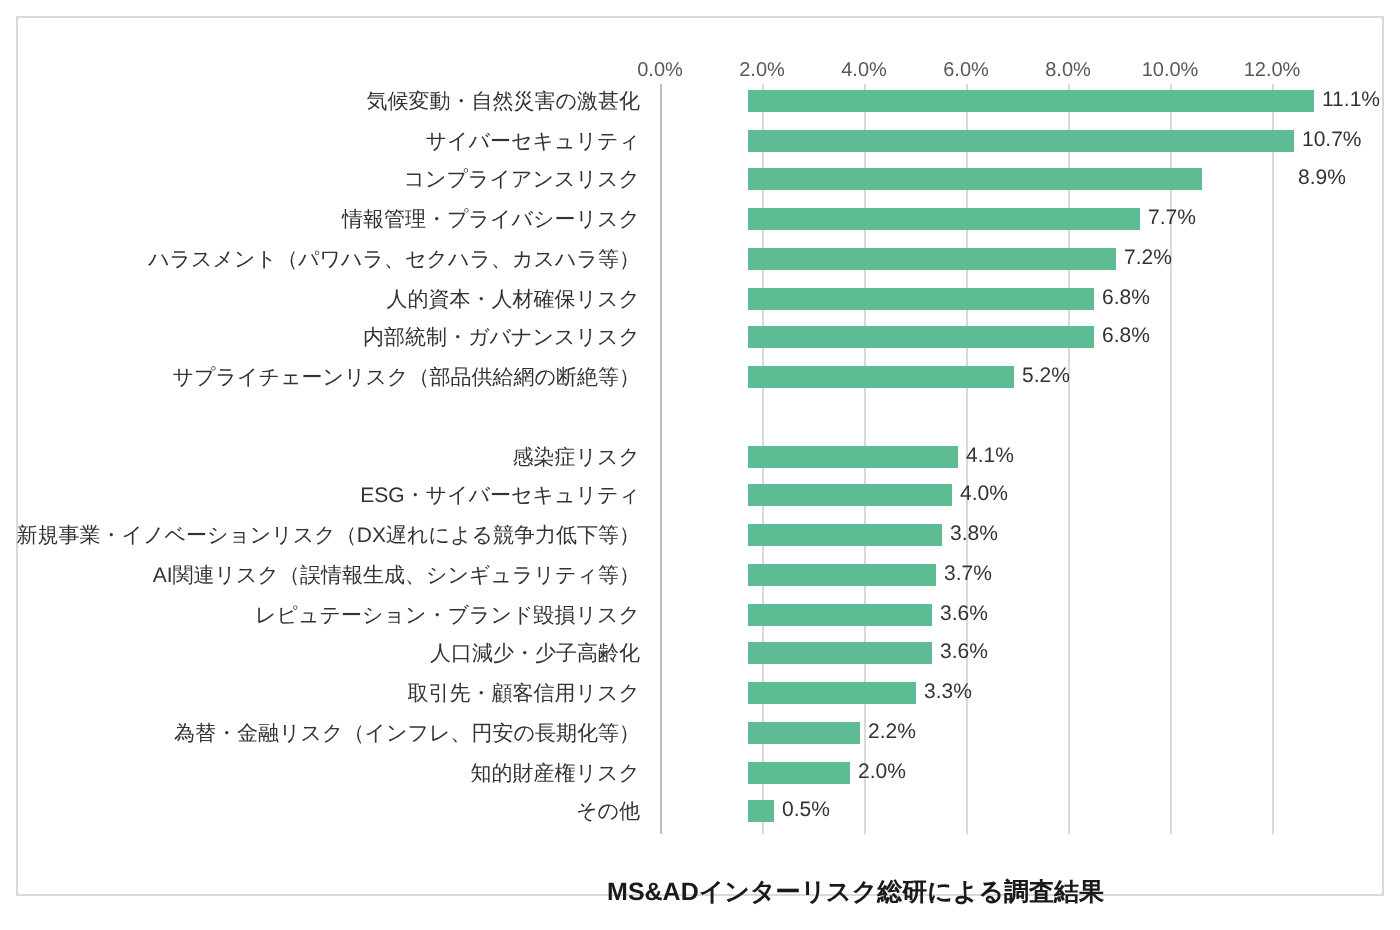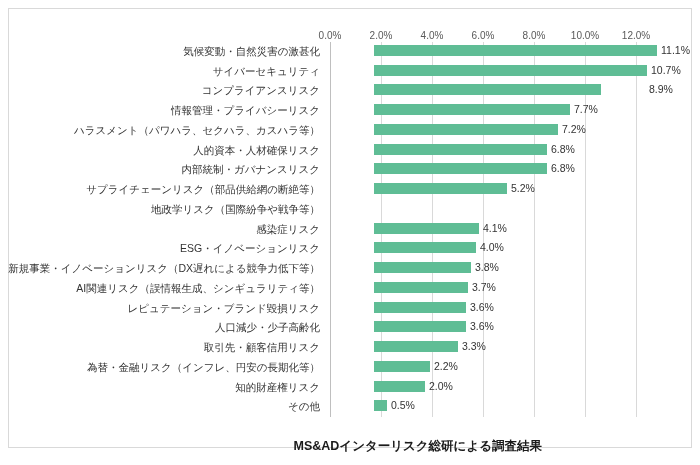--- a/index.html
+++ b/index.html
@@ -115,21 +115,21 @@
     right: 6px;
     height: 18px;
     line-height: 18px;
     font-size: 10.5px;
     color: #333333;
     white-space: nowrap;
     text-align: right;
   }
   .source {
     position: absolute;
-    right: 18px;
+    right: 8px;
     bottom: 10px;
     font-size: 12.5px;
     font-weight: bold;
     color: #1a1a1a;
     white-space: nowrap;
     margin-top: 37px;
   }
 </style>
 </head>
 <body>
@@ -151,23 +151,22 @@
 
     <div class="cats" id="cats">
         <div class="catrow" style="top: 20px;">サイバーセキュリティ</div>
         <div class="catrow" style="top: 0px;">気候変動・自然災害の激甚化</div>
         <div class="catrow" style="top: 39px;">コンプライアンスリスク</div>
         <div class="catrow" style="top: 59px;">情報管理・プライバシーリスク</div>
         <div class="catrow" style="top: 99px;">人的資本・人材確保リスク</div>
         <div class="catrow" style="top: 79px;">ハラスメント（パワハラ、セクハラ、カスハラ等）</div>
         <div class="catrow" style="top: 118px;">内部統制・ガバナンスリスク</div>
         <div class="catrow" style="top: 138px;">サプライチェーンリスク（部品供給網の断絶等）</div>
-        <div class="catrow" style="top: 158px;">地政学リスク（国際紛争や戦争等）</div>
         <div class="catrow" style="top: 178px;">感染症リスク</div>
-        <div class="catrow" style="top: 197px;">ESG・イノベーションリスク</div>
+        <div class="catrow" style="top: 197px;">ESG・サイバーセキュリティ</div>
         <div class="catrow" style="top: 217px;">新規事業・イノベーションリスク（DX遅れによる競争力低下等）</div>
         <div class="catrow" style="top: 237px;">AI関連リスク（誤情報生成、シンギュラリティ等）</div>
         <div class="catrow" style="top: 257px;">レピュテーション・ブランド毀損リスク</div>
         <div class="catrow" style="top: 276px;">人口減少・少子高齢化</div>
         <div class="catrow" style="top: 296px;">取引先・顧客信用リスク</div>
         <div class="catrow" style="top: 316px;">為替・金融リスク（インフレ、円安の長期化等）</div>
         <div class="catrow" style="top: 336px;">知的財産権リスク</div>
         <div class="catrow" style="top: 355px;">その他</div>
       </div>
 

